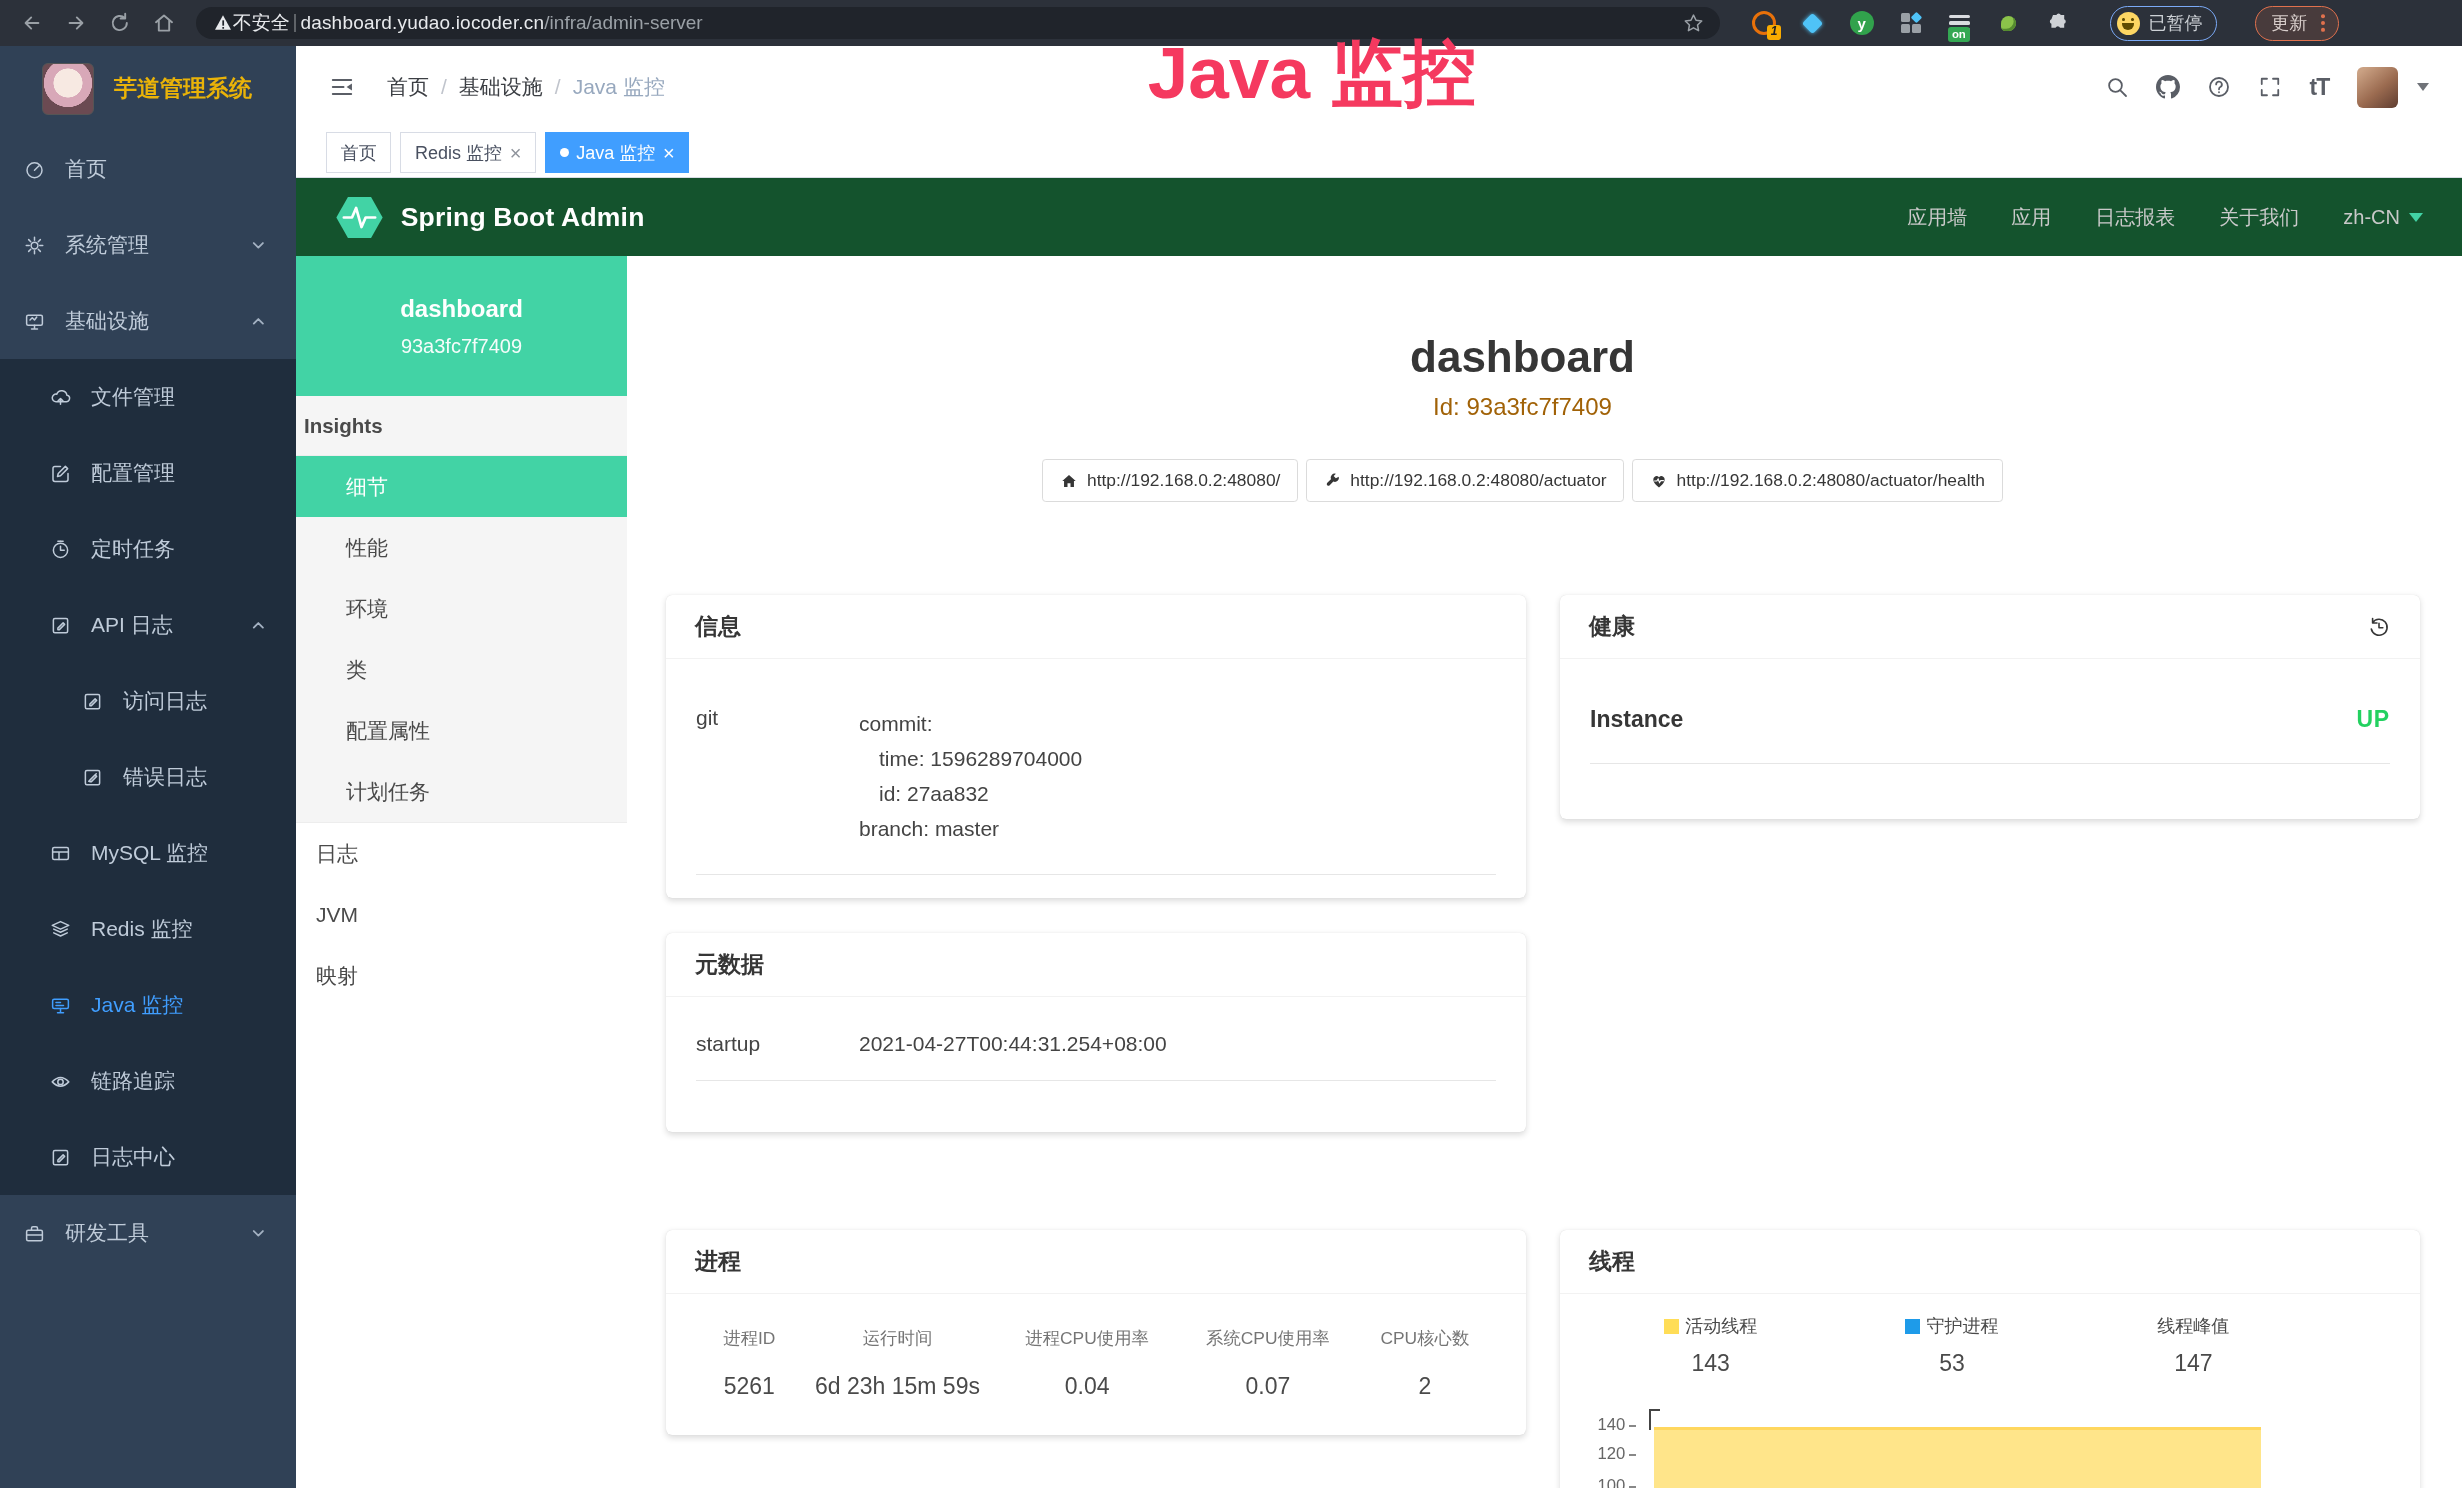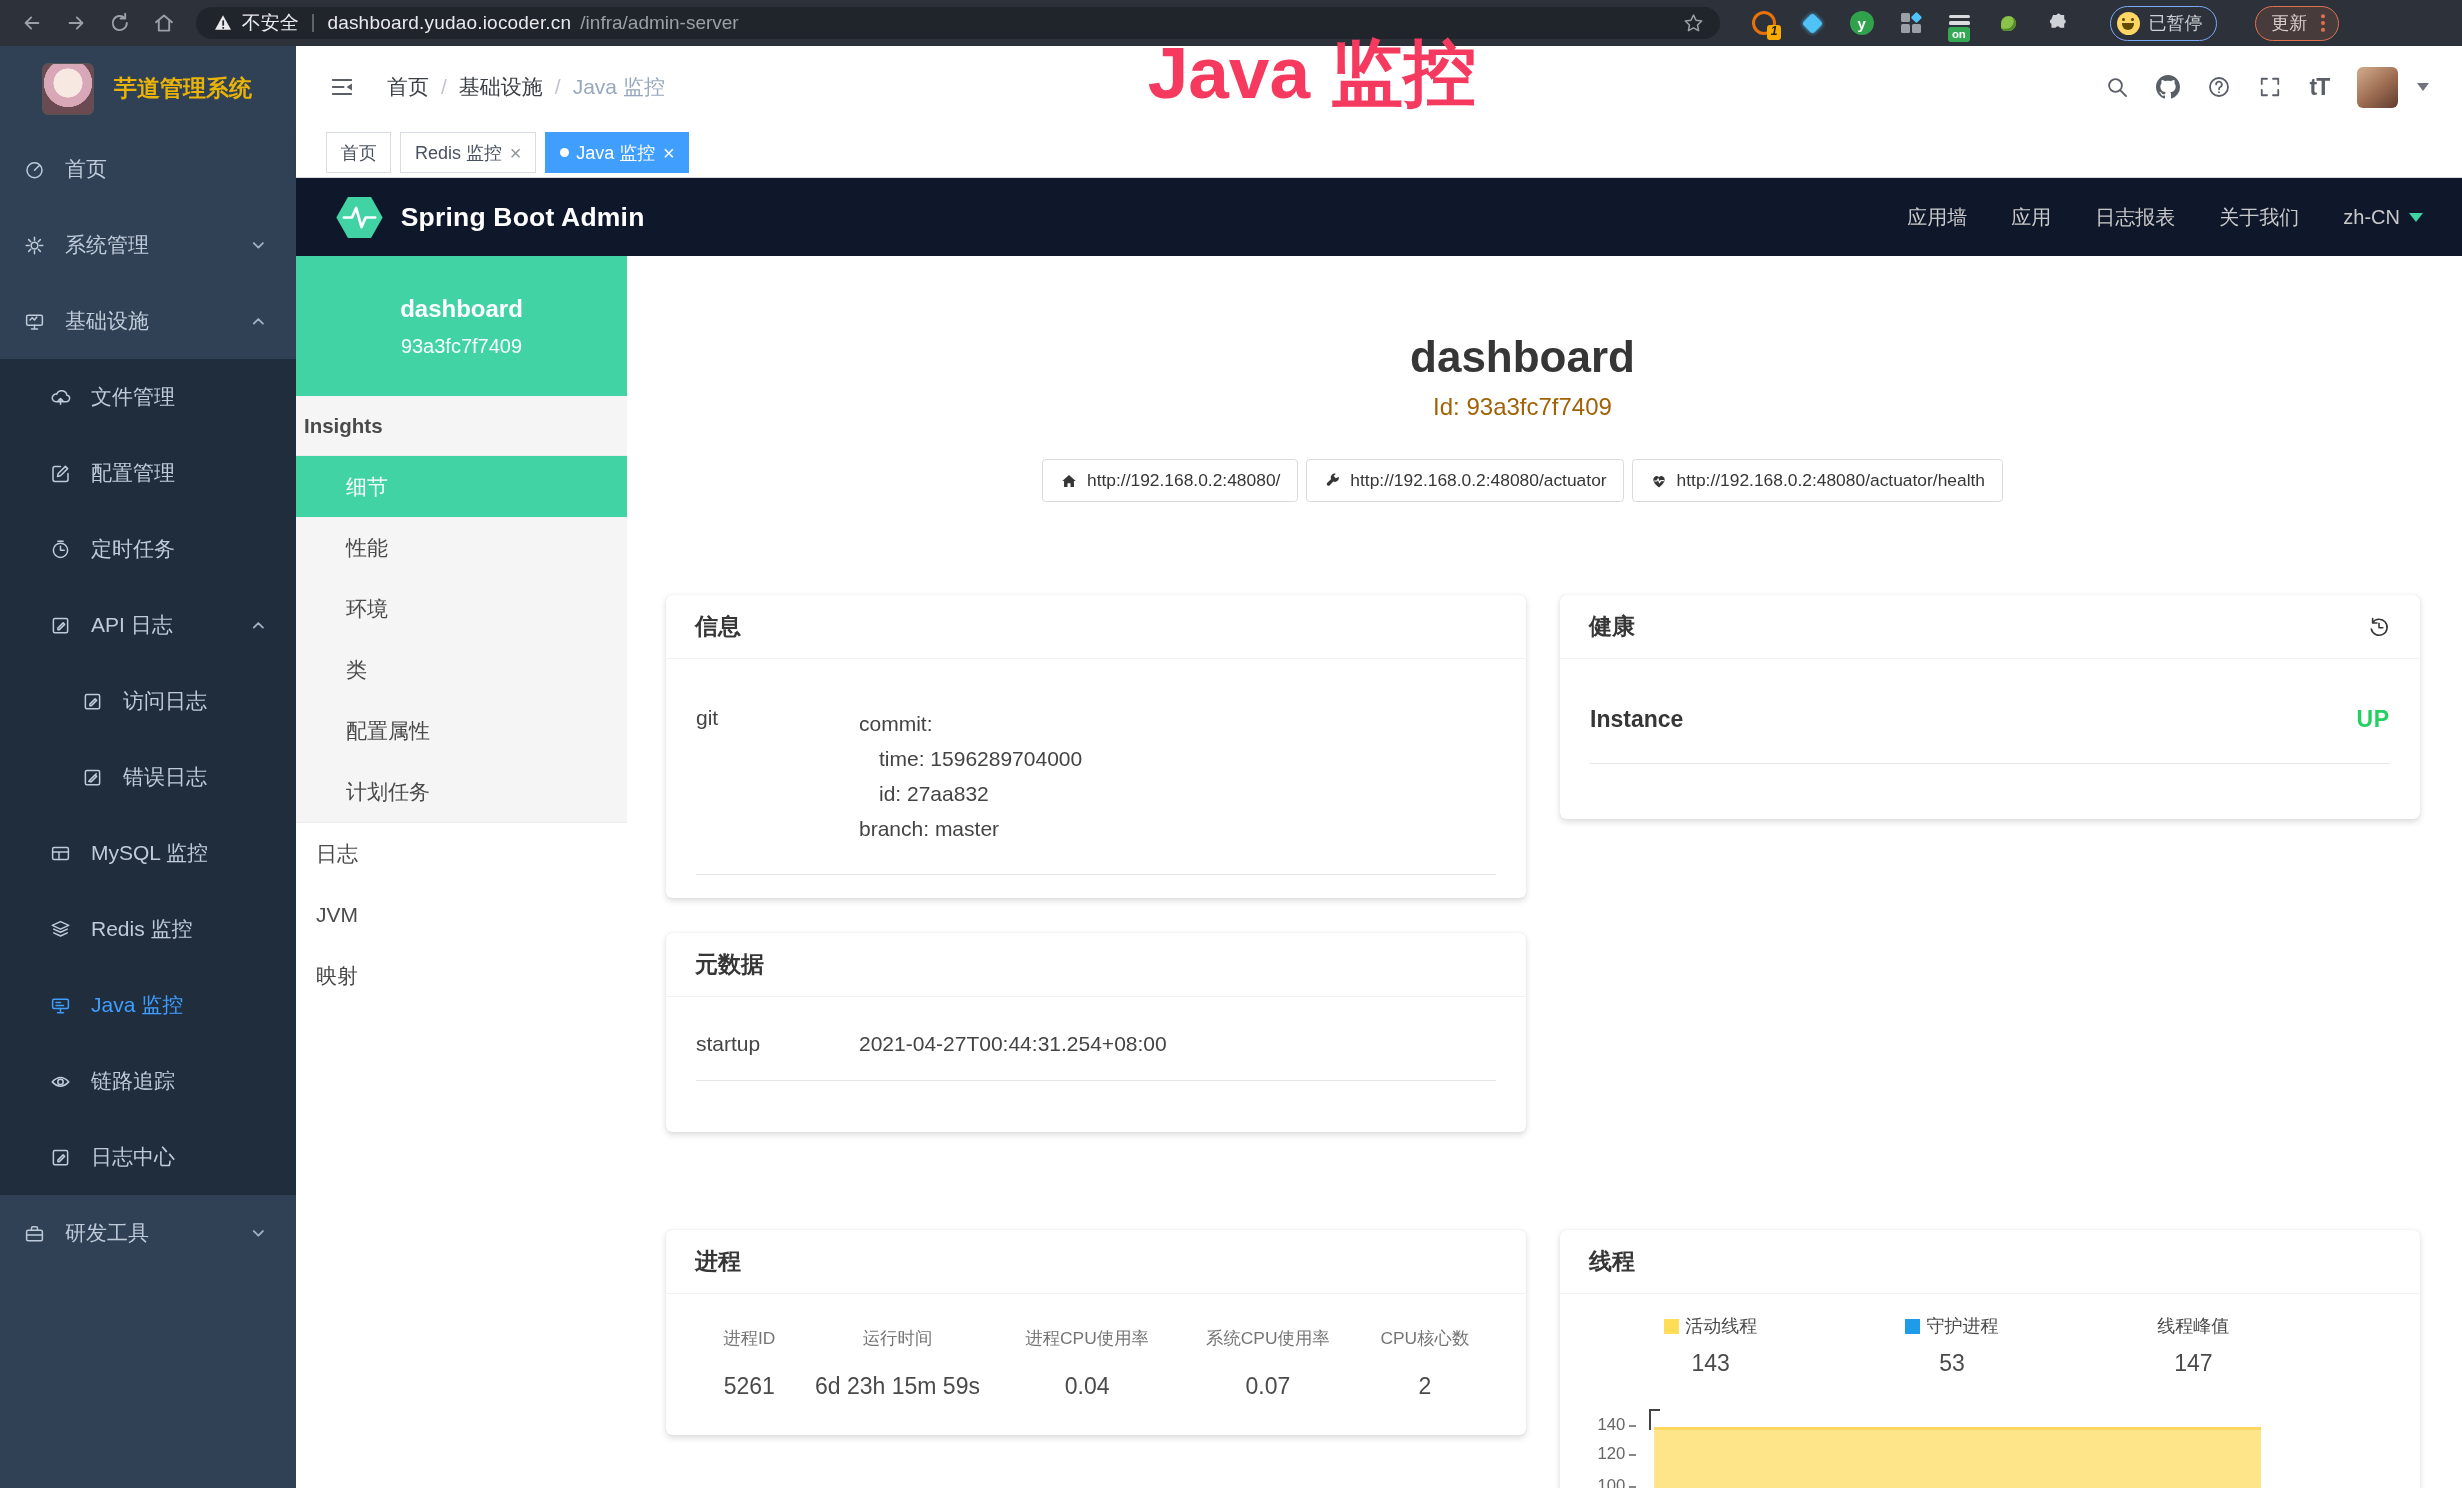--- a/index.html
+++ b/index.html
@@ -4,21 +4,21 @@
 <style>
   html,body{margin:0;padding:0;background:#000;}
   .screen{position:relative;width:2462px;height:1489px;overflow:hidden;background:#fff;
           font-family:"Liberation Sans","DejaVu Sans",sans-serif;-webkit-font-smoothing:antialiased;}
   
   .browser-bar{position:absolute;top:0;left:0;width:100%;height:46px;background:#2c313a;
                display:flex;align-items:center;padding:0 20px;box-sizing:border-box;gap:20px;}
   .bnav{width:24px;height:24px;color:#9aa0a6;flex:none;}
   .ic{width:100%;height:100%;stroke:currentColor;fill:none;stroke-width:2.4;stroke-linecap:round;stroke-linejoin:round;display:block;}
   .addr{height:32px;background:#20242b;border-radius:16px;flex:none;width:1524px;display:flex;align-items:center;
-        padding:0 15px 0 16.7px;box-sizing:border-box;gap:9px;color:#e8eaed;font-size:19px;}
+        padding:0 15px 0 16.7px;box-sizing:border-box;gap:0;color:#e8eaed;font-size:19px;}
   .warn{width:20px;height:20px;flex:none;}
   .addr-sep{width:1.5px;height:18px;background:#5f6368;margin:0 4.6px;flex:none;}
   .host{color:#e8eaed;letter-spacing:0.2px;}
   .path{color:#9aa0a6;}
   .addr .spacer{flex:1;}
   .star{width:23px;height:23px;color:#9aa0a6;flex:none;}
   .exts{display:flex;align-items:center;gap:23px;margin-left:10.6px;}
   .ext{position:relative;width:26px;height:26px;flex:none;display:flex;align-items:center;justify-content:center;}
   .ring{width:18px;height:18px;border:3.8px solid #e8710a;border-radius:50%;}
   .badge1{position:absolute;right:-4.6px;bottom:-3.8px;background:#f9ab00;color:#202124;font-size:12px;font-weight:bold;
@@ -80,21 +80,21 @@
   .tabbar{height:49px;flex:none;background:#fff;border-bottom:0.8px solid #d8dce5;box-shadow:0 0.8px 2.3px rgba(0,0,0,.08);
           display:flex;align-items:center;gap:9px;padding-left:30px;position:relative;z-index:2;}
   .tab{height:39px;border:0.8px solid #d8dce5;background:#fff;color:#495060;font-size:18px;display:flex;
        align-items:center;padding:0 13.7px;gap:7.6px;cursor:pointer;}
   .tab .tclose{font-size:20px;color:#8f949c;font-style:normal;line-height:1;}
   .tab.active{background:#409eff;border-color:#409eff;color:#fff;}
   .tab.active .tclose{color:#fff;}
   .tdot{width:9px;height:9px;border-radius:50%;background:#fff;display:inline-block;}
   
   .sba{flex:1;display:flex;flex-direction:column;min-height:0;}
-  .sba-header{height:78px;flex:none;background:#0f172a;display:flex;align-items:center;padding:0 39px;box-sizing:border-box;}
+  .sba-header{height:78px;flex:none;background:#14532d;display:flex;align-items:center;padding:0 39px;box-sizing:border-box;}
   .sba-logo{width:49px;height:49px;flex:none;}
   .sba-brand{color:#fff;font-size:26.5px;font-weight:bold;margin-left:16.7px;letter-spacing:0.2px;}
   .sba-nav{margin-left:auto;display:flex;align-items:center;gap:44px;font-size:20px;color:#c9c9c9;}
   .sba-nav span{cursor:pointer;}
   .loc{display:flex;align-items:center;gap:9px;}
   .caret-green{width:0;height:0;border-left:7.6px solid transparent;border-right:7.6px solid transparent;border-top:9px solid #42d3a5;}
   .sba-body{flex:1;display:flex;min-height:0;}
   
   .sba-menu{width:331px;flex:none;background:#fff;display:flex;flex-direction:column;}
   .inst{height:140px;background:#42d3a5;color:#fff;display:flex;flex-direction:column;align-items:center;justify-content:center;gap:12px;flex:none;}

